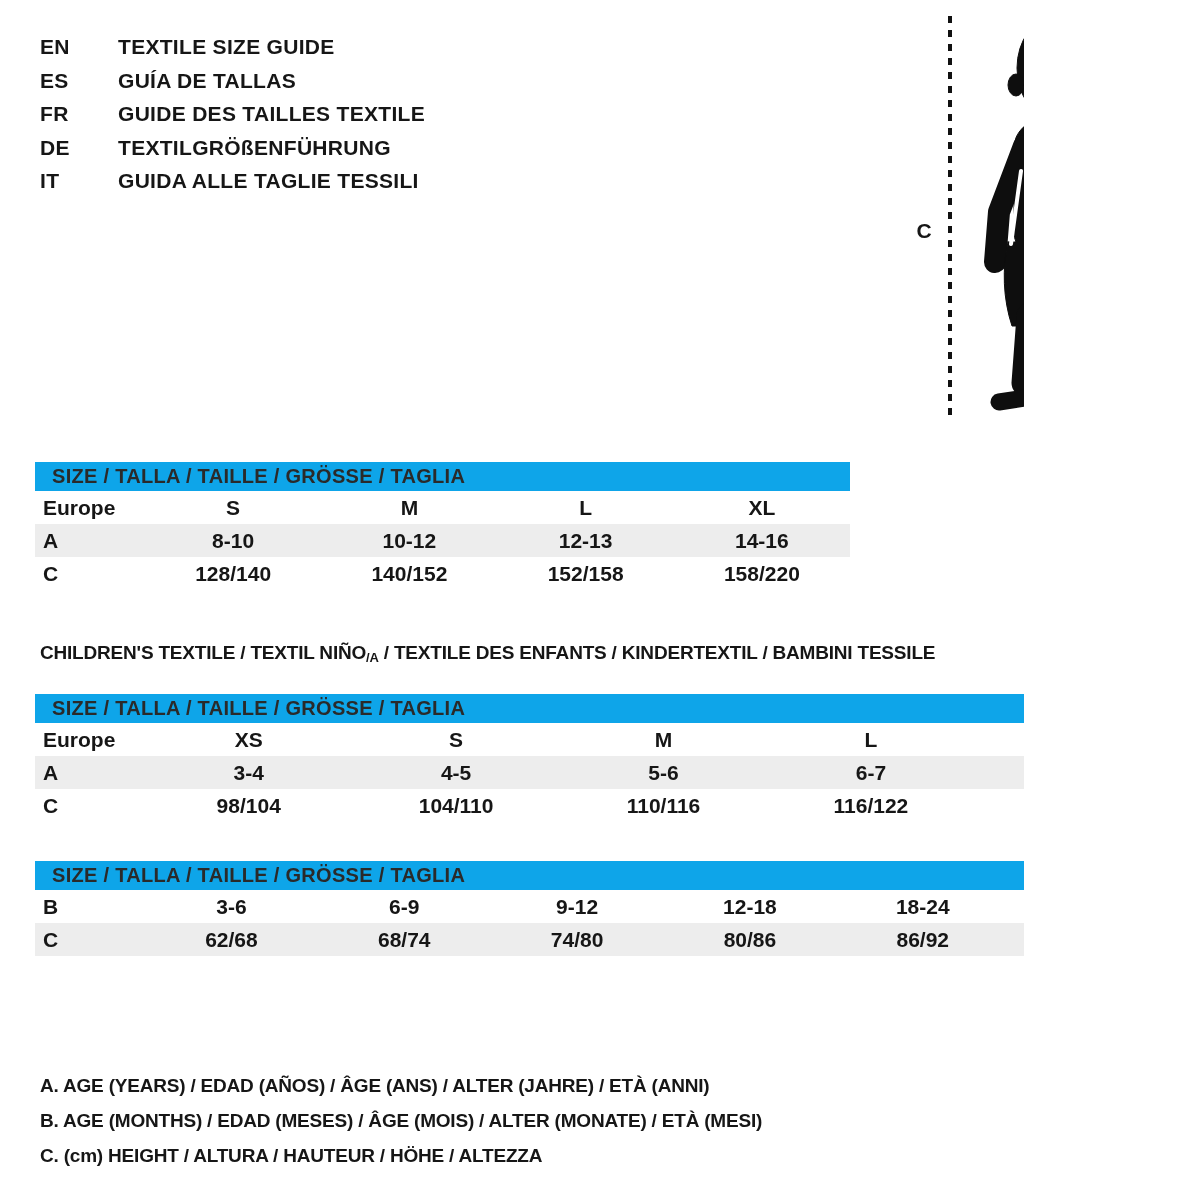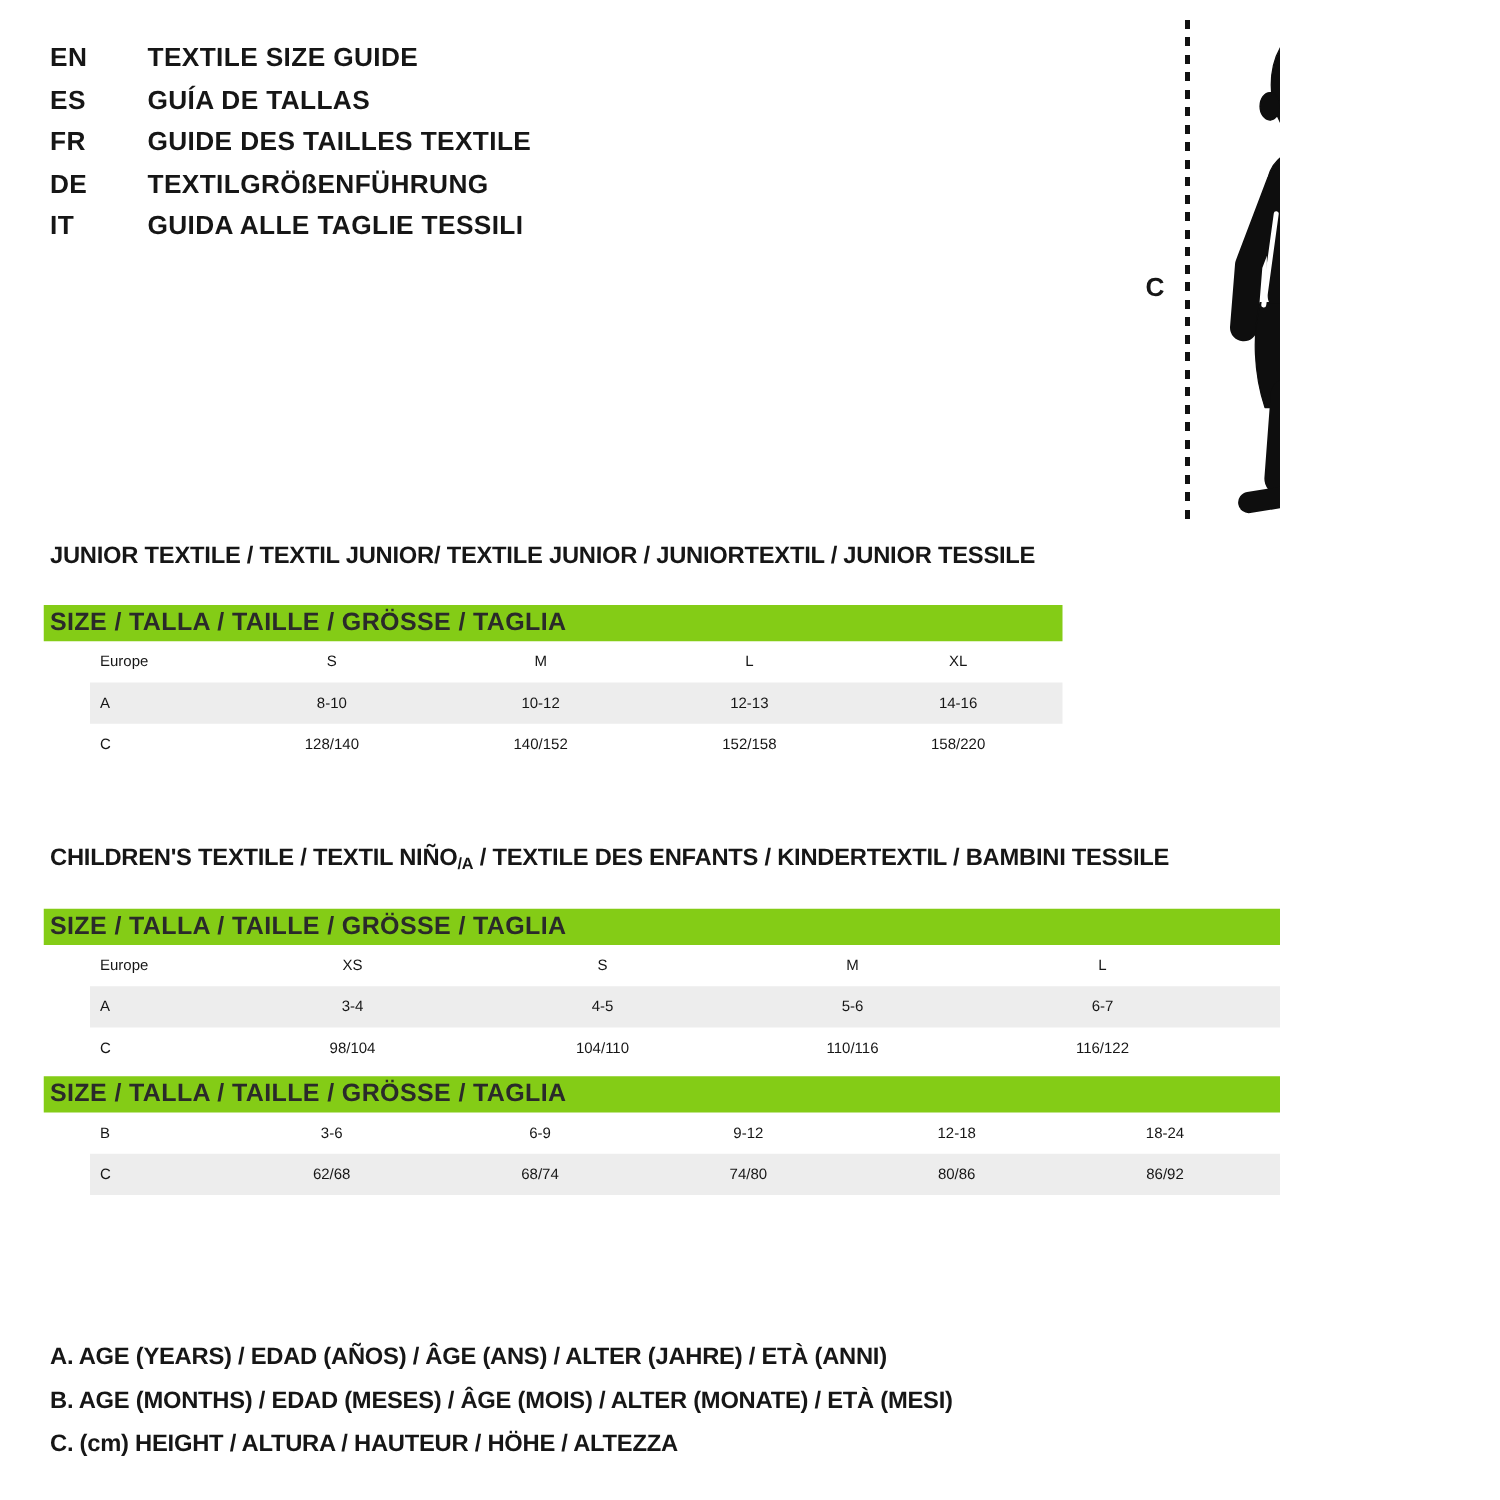--- a/index.html
+++ b/index.html
@@ -19,31 +19,31 @@
     font-size:21px; font-weight:bold; }
   .baby-svg { position:absolute; left:968px; top:16px; width:170px; height:400px; }
   
   .section { position:absolute; left:35px; }
   .sec-title { margin-left:5px; font-size:19px; font-weight:bold; letter-spacing:-0.2px;
     line-height:22px; white-space:nowrap; }
   .sec-title .sub { font-size:13px; position:relative; top:3px; }
   .sec-title.two-line { line-height:33px; }
   .size-table { margin-top:28px; }
   .size-table.tight { margin-top:13px; }
-  .bar { height:29px; line-height:29px; background:#84cc16; padding-left:5px;
+  .bar { height:29px; line-height:29px; background:#0ea5e9; padding-left:17px;
     font-size:20px; font-weight:bold; letter-spacing:0.3px; color:#2a2a2a; white-space:nowrap; }
-  .trow { display:grid; height:33px; line-height:33px; font-size:12px; font-weight:normal;margin-left:37px; }
+  .trow { display:grid; height:33px; line-height:33px; font-size:21px; font-weight:bold; }
   .cols4 .trow { grid-template-columns:110px repeat(4,1fr); }
   .cols5 .trow { grid-template-columns:110px repeat(5,1fr); }
   .cols6 .trow { grid-template-columns:110px repeat(6,1fr); }
   .trow.shade { background:#ededed; }
   .trow .rlabel { text-align:left; padding-left:8px; }
   .trow .cell { text-align:center; }
   .sec-junior   { top:434px; width:815px;  }
-  .sec-children { top:676px; width:1147px; }
+  .sec-children { top:642px; width:1147px; }
   .sec-babies   { top:848px; width:1147px; }
   
   .legend { position:absolute; left:40px; top:1068px; font-size:19px; font-weight:bold;
     line-height:35px; letter-spacing:-0.2px; white-space:nowrap; }
 </style>
 </head>
 <body>
 
 <div class="page">
 
@@ -87,21 +87,20 @@
       <line x1="63" y1="381" x2="31" y2="386" stroke-width="17"></line>
       <line x1="112" y1="381" x2="151" y2="387" stroke-width="17"></line>
     </g>
     <g stroke="#ffffff" stroke-linecap="round">
       <ellipse cx="129" cy="173" rx="6" ry="10" fill="#ffffff" stroke="none" transform="rotate(18 129 173)"></ellipse>
       <line x1="53" y1="155" x2="43" y2="228" stroke-width="4"></line>
     </g>
   </svg>
 
   <div class="section sec-junior cols4">
-    <div class="sec-title">JUNIOR TEXTILE / TEXTIL JUNIOR/ TEXTILE JUNIOR / JUNIORTEXTIL / JUNIOR TESSILE</div>
     <div class="size-table">
       <div class="bar">SIZE / TALLA / TAILLE / GRÖSSE / TAGLIA</div>
       <div class="trow">
         <span class="rlabel">Europe</span>
         <span class="cell">S</span>
         <span class="cell">M</span>
         <span class="cell">L</span>
         <span class="cell">XL</span>
       </div>
       <div class="trow shade">

